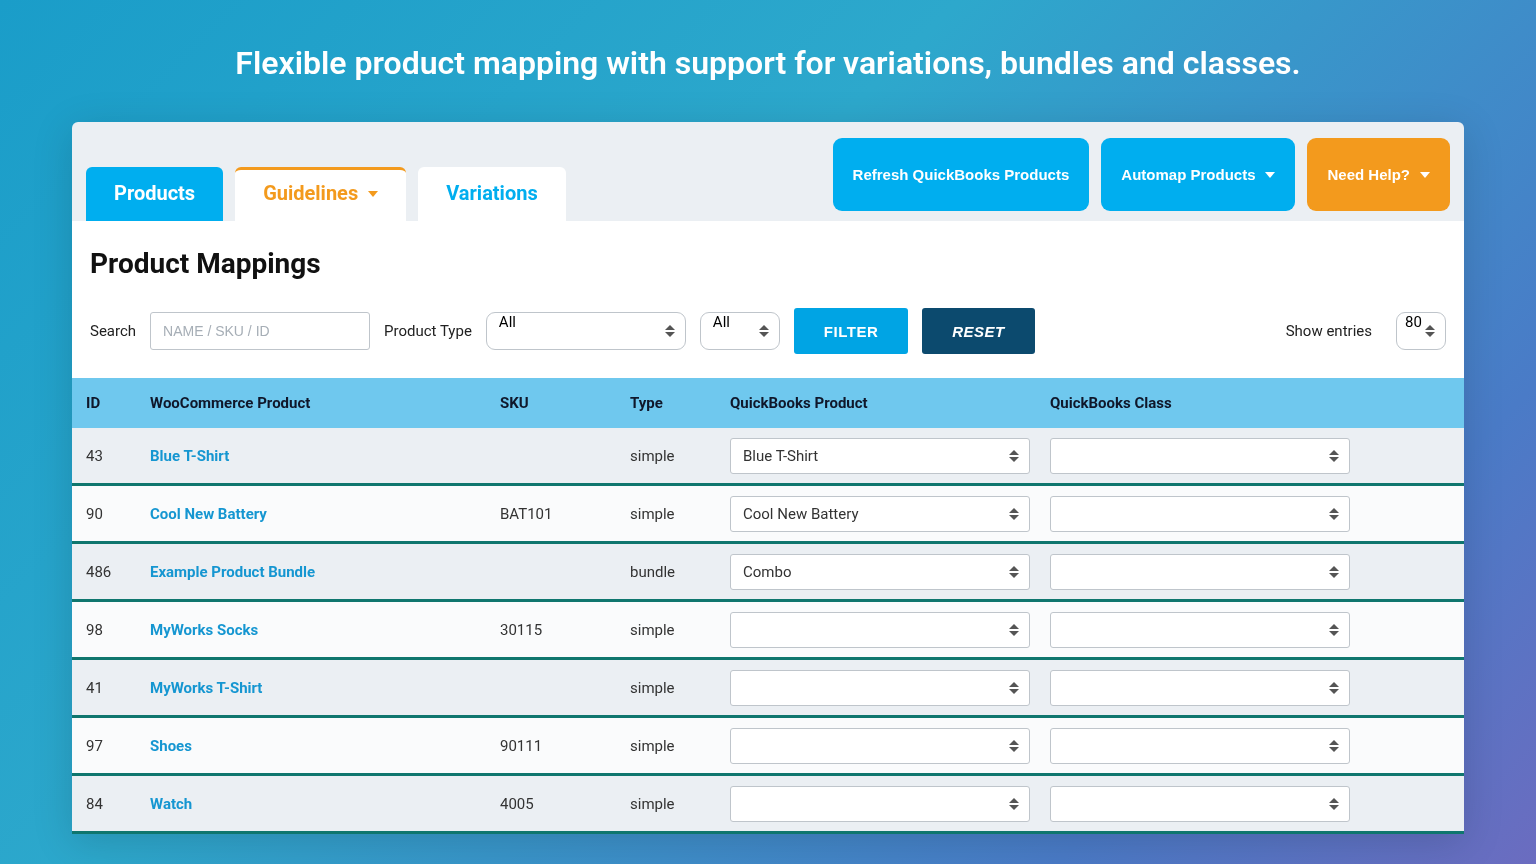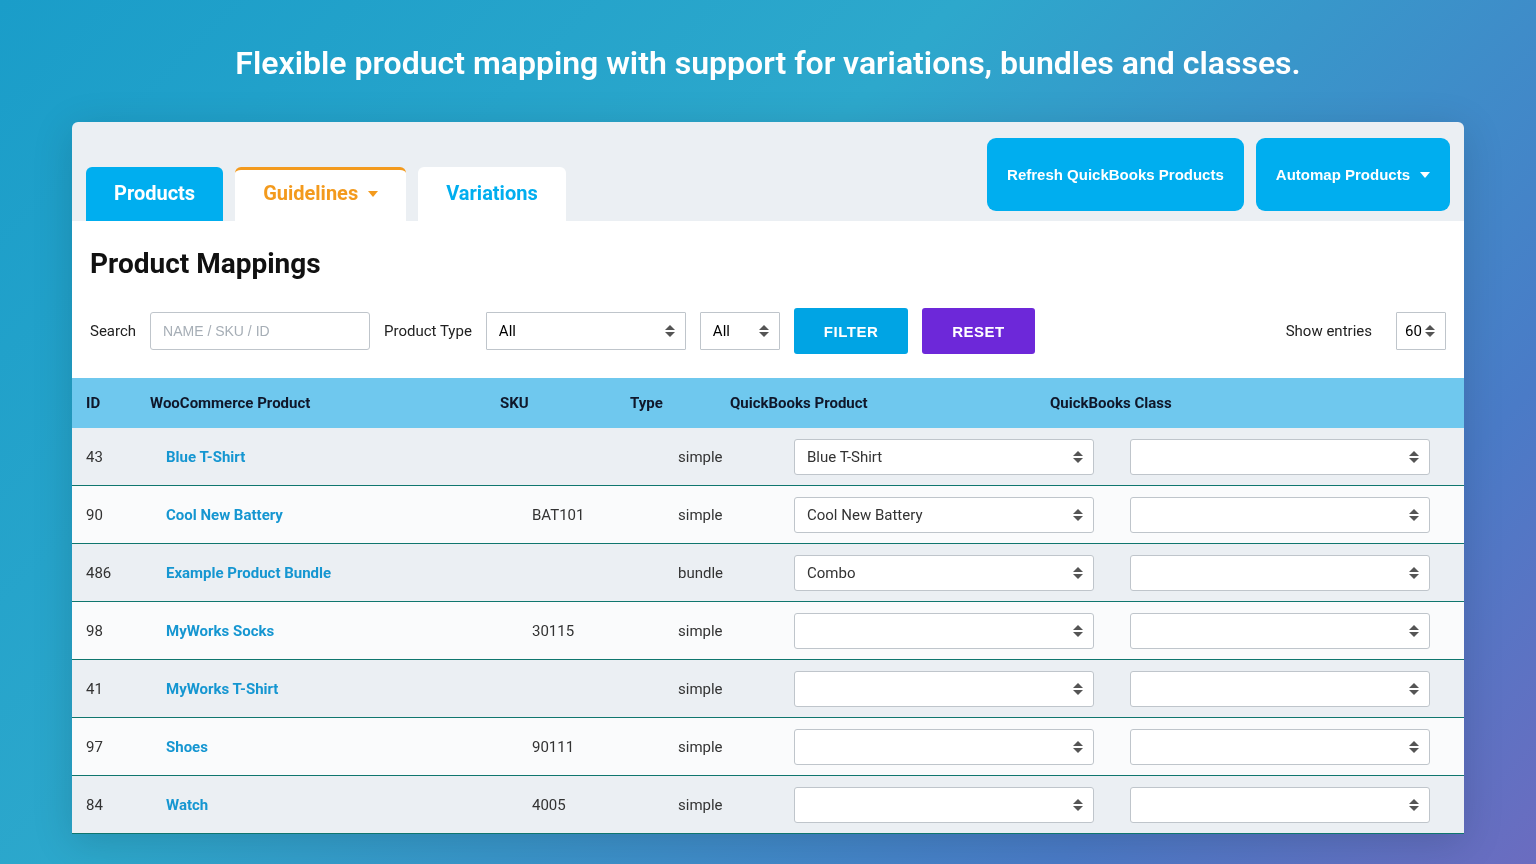--- a/index.html
+++ b/index.html
@@ -109,27 +109,27 @@
     border:1px solid #bfc5cb;
     border-radius:3px;
     padding: 0 12px;
     font-size:14px;
     width: 220px;
   }
   .text-input::placeholder { color:#a6aeb6; }
   .select {
     height:38px;
     border:1px solid #bfc5cb;
-    border-radius:1px;
+    border-radius:9px;
     padding: 0 28px 0 12px;
     font-size:15px;
     width: 200px;
     background:#fff;
     position:relative;
-    display:flex; align-items:center;
+    display:flex; 
     cursor:pointer;
   }
   .select.narrow { width: 80px; }
   .select.entries { width: 50px; padding:0 20px 0 8px; }
   .sort-icon {
     position:absolute; right:10px; top:50%; transform:translateY(-50%);
     display:flex; flex-direction:column; gap:2px;
   }
   .sort-icon::before, .sort-icon::after {
     content:"";
@@ -145,21 +145,21 @@
     padding: 0 30px;
     font-size:15px;
     font-weight:700;
     letter-spacing:.5px;
     color:#fff;
     border:none;
     border-radius:3px;
     cursor:pointer;
   }
   .btn.filter { background:#00a4e4; }
-  .btn.reset  { background:#6d28d9; }
+  .btn.reset  { background:#0c4a6e;font-style:italic; }
 
   .entries-wrap { margin-left:auto; display:flex; align-items:center; gap:24px; }
   .entries-wrap .select { background:#fff; border:1px solid #bfc5cb; }
 
   .table-header {
     display:grid;
     grid-template-columns: 70px 350px 130px 100px 320px 320px;
     background:#6fc8ee;
     color:#0f172a;
     font-size:15px;
@@ -167,24 +167,23 @@
     padding: 16px 0;
   }
   .table-header > div { padding: 0 8px; }
   .table-header .col-id { padding-left:14px; }
 
   .row {
     display:grid;
     grid-template-columns: 70px 350px 130px 100px 320px 320px;
     align-items:center;
     height:58px;
-    border-bottom:1px solid #0f766e;
+    border-bottom:3px solid #0f766e;
     font-size:15px;
     color:#333;
-    gap:16px;
   }
   .row:nth-child(even) { background:#fafbfc; }
   .row > div { padding: 0 8px; }
   .row .col-id { padding-left:14px; }
   .row .product-link { color:#1596d1; font-weight:700; cursor:pointer; }
   .row .cell-select {
     height:36px;
     border:1px solid #bfc5cb;
     border-radius:3px;
     padding: 0 30px 0 12px;
@@ -217,20 +216,24 @@
       </div>
     </div>
     <div class="spacer"></div>
     <button class="action-btn blue">
       <span>Refresh QuickBooks Products</span>
     </button>
     <button class="action-btn blue">
       <span>Automap Products</span>
       <span class="chev"></span>
     </button>
+    <button class="action-btn orange">
+      <span>Need Help?</span>
+      <span class="chev"></span>
+    </button>
   </div>
 
   <div class="content">
     <h1 class="page-title">Product Mappings</h1>
 
     <div class="filter-row">
       <span class="filter-label">Search</span>
       <input class="text-input" placeholder="NAME / SKU / ID" style="">
 
       <span class="filter-label">Product Type</span>
@@ -243,21 +246,21 @@
         <span>All</span>
         <span class="sort-icon"></span>
       </div>
 
       <button class="btn filter">FILTER</button>
       <button class="btn reset">RESET</button>
 
       <div class="entries-wrap">
         <span class="filter-label">Show entries</span>
         <div class="select entries">
-          <span>60</span>
+          <span>80</span>
           <span class="sort-icon"></span>
         </div>
       </div>
     </div>
   </div>
 
   <div class="table-header">
     <div class="col-id">ID</div>
     <div>WooCommerce Product</div>
     <div>SKU</div>

